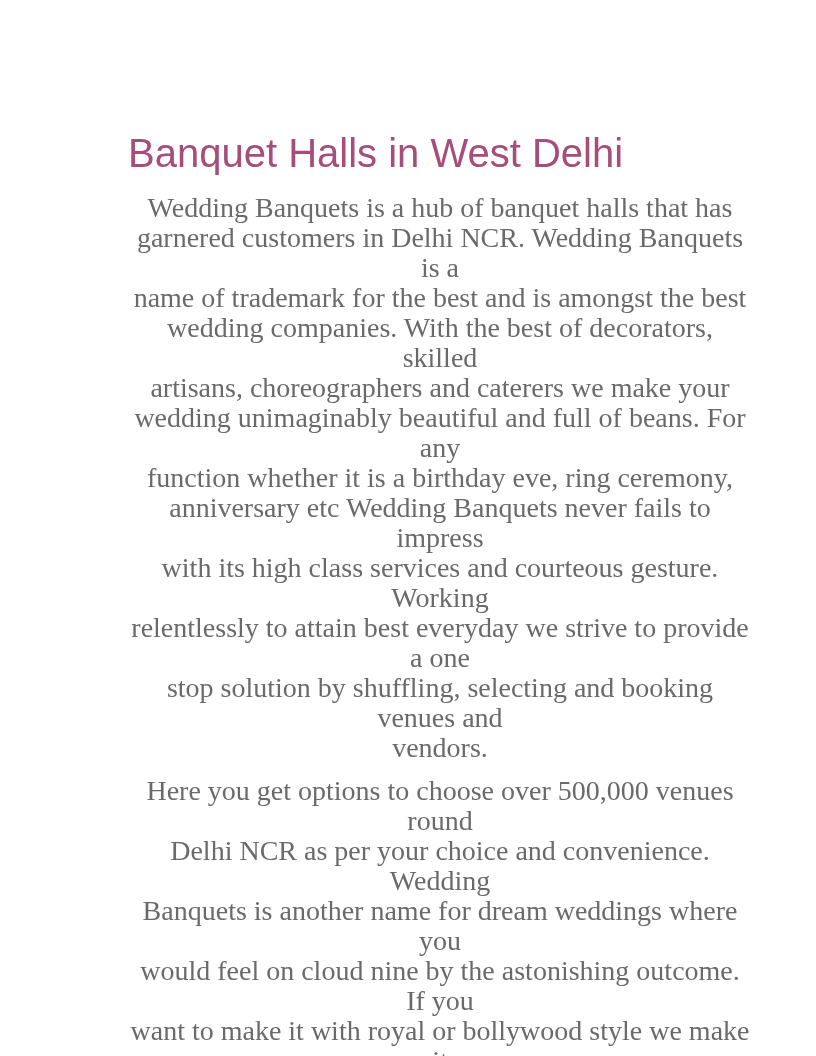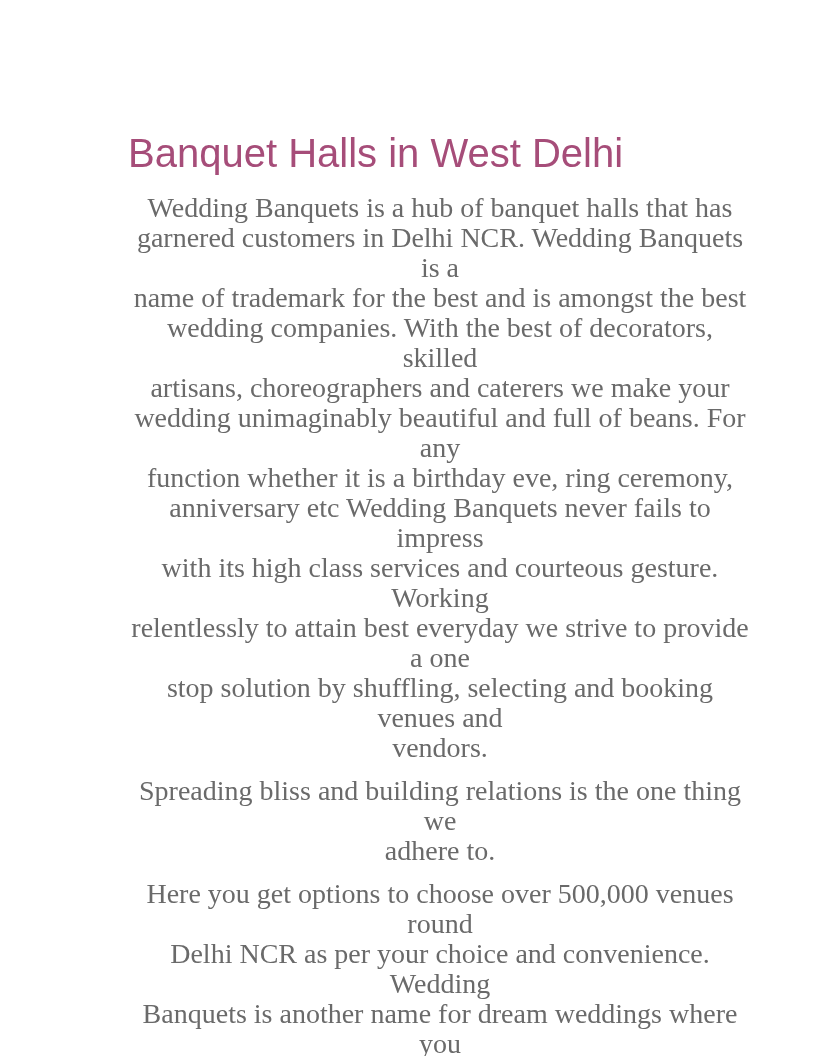--- a/index.html
+++ b/index.html
@@ -46,22 +46,20 @@
 wedding companies. With the best of decorators, skilled
 artisans, choreographers and caterers we make your
 wedding unimaginably beautiful and full of beans. For any
 function whether it is a birthday eve, ring ceremony,
 anniversary etc Wedding Banquets never fails to impress
 with its high class services and courteous gesture. Working
 relentlessly to attain best everyday we strive to provide a one
 stop solution by shuffling, selecting and booking venues and
 vendors.</p>
 
-  <p class="doc-paragraph">Spreading bliss and building relations is the one thing we
-adhere to.</p>
 
   <p class="doc-paragraph">Here you get options to choose over 500,000 venues round
 Delhi NCR as per your choice and convenience. Wedding
 Banquets is another name for dream weddings where you
 would feel on cloud nine by the astonishing outcome. If you
 want to make it with royal or bollywood style we make it
 happen. Browse our official website to check out what we
 are and what we do. Connecting with us online is no less
 than meeting face to face as our dedicated team is good
 enough to give you every bit of information and answers to

